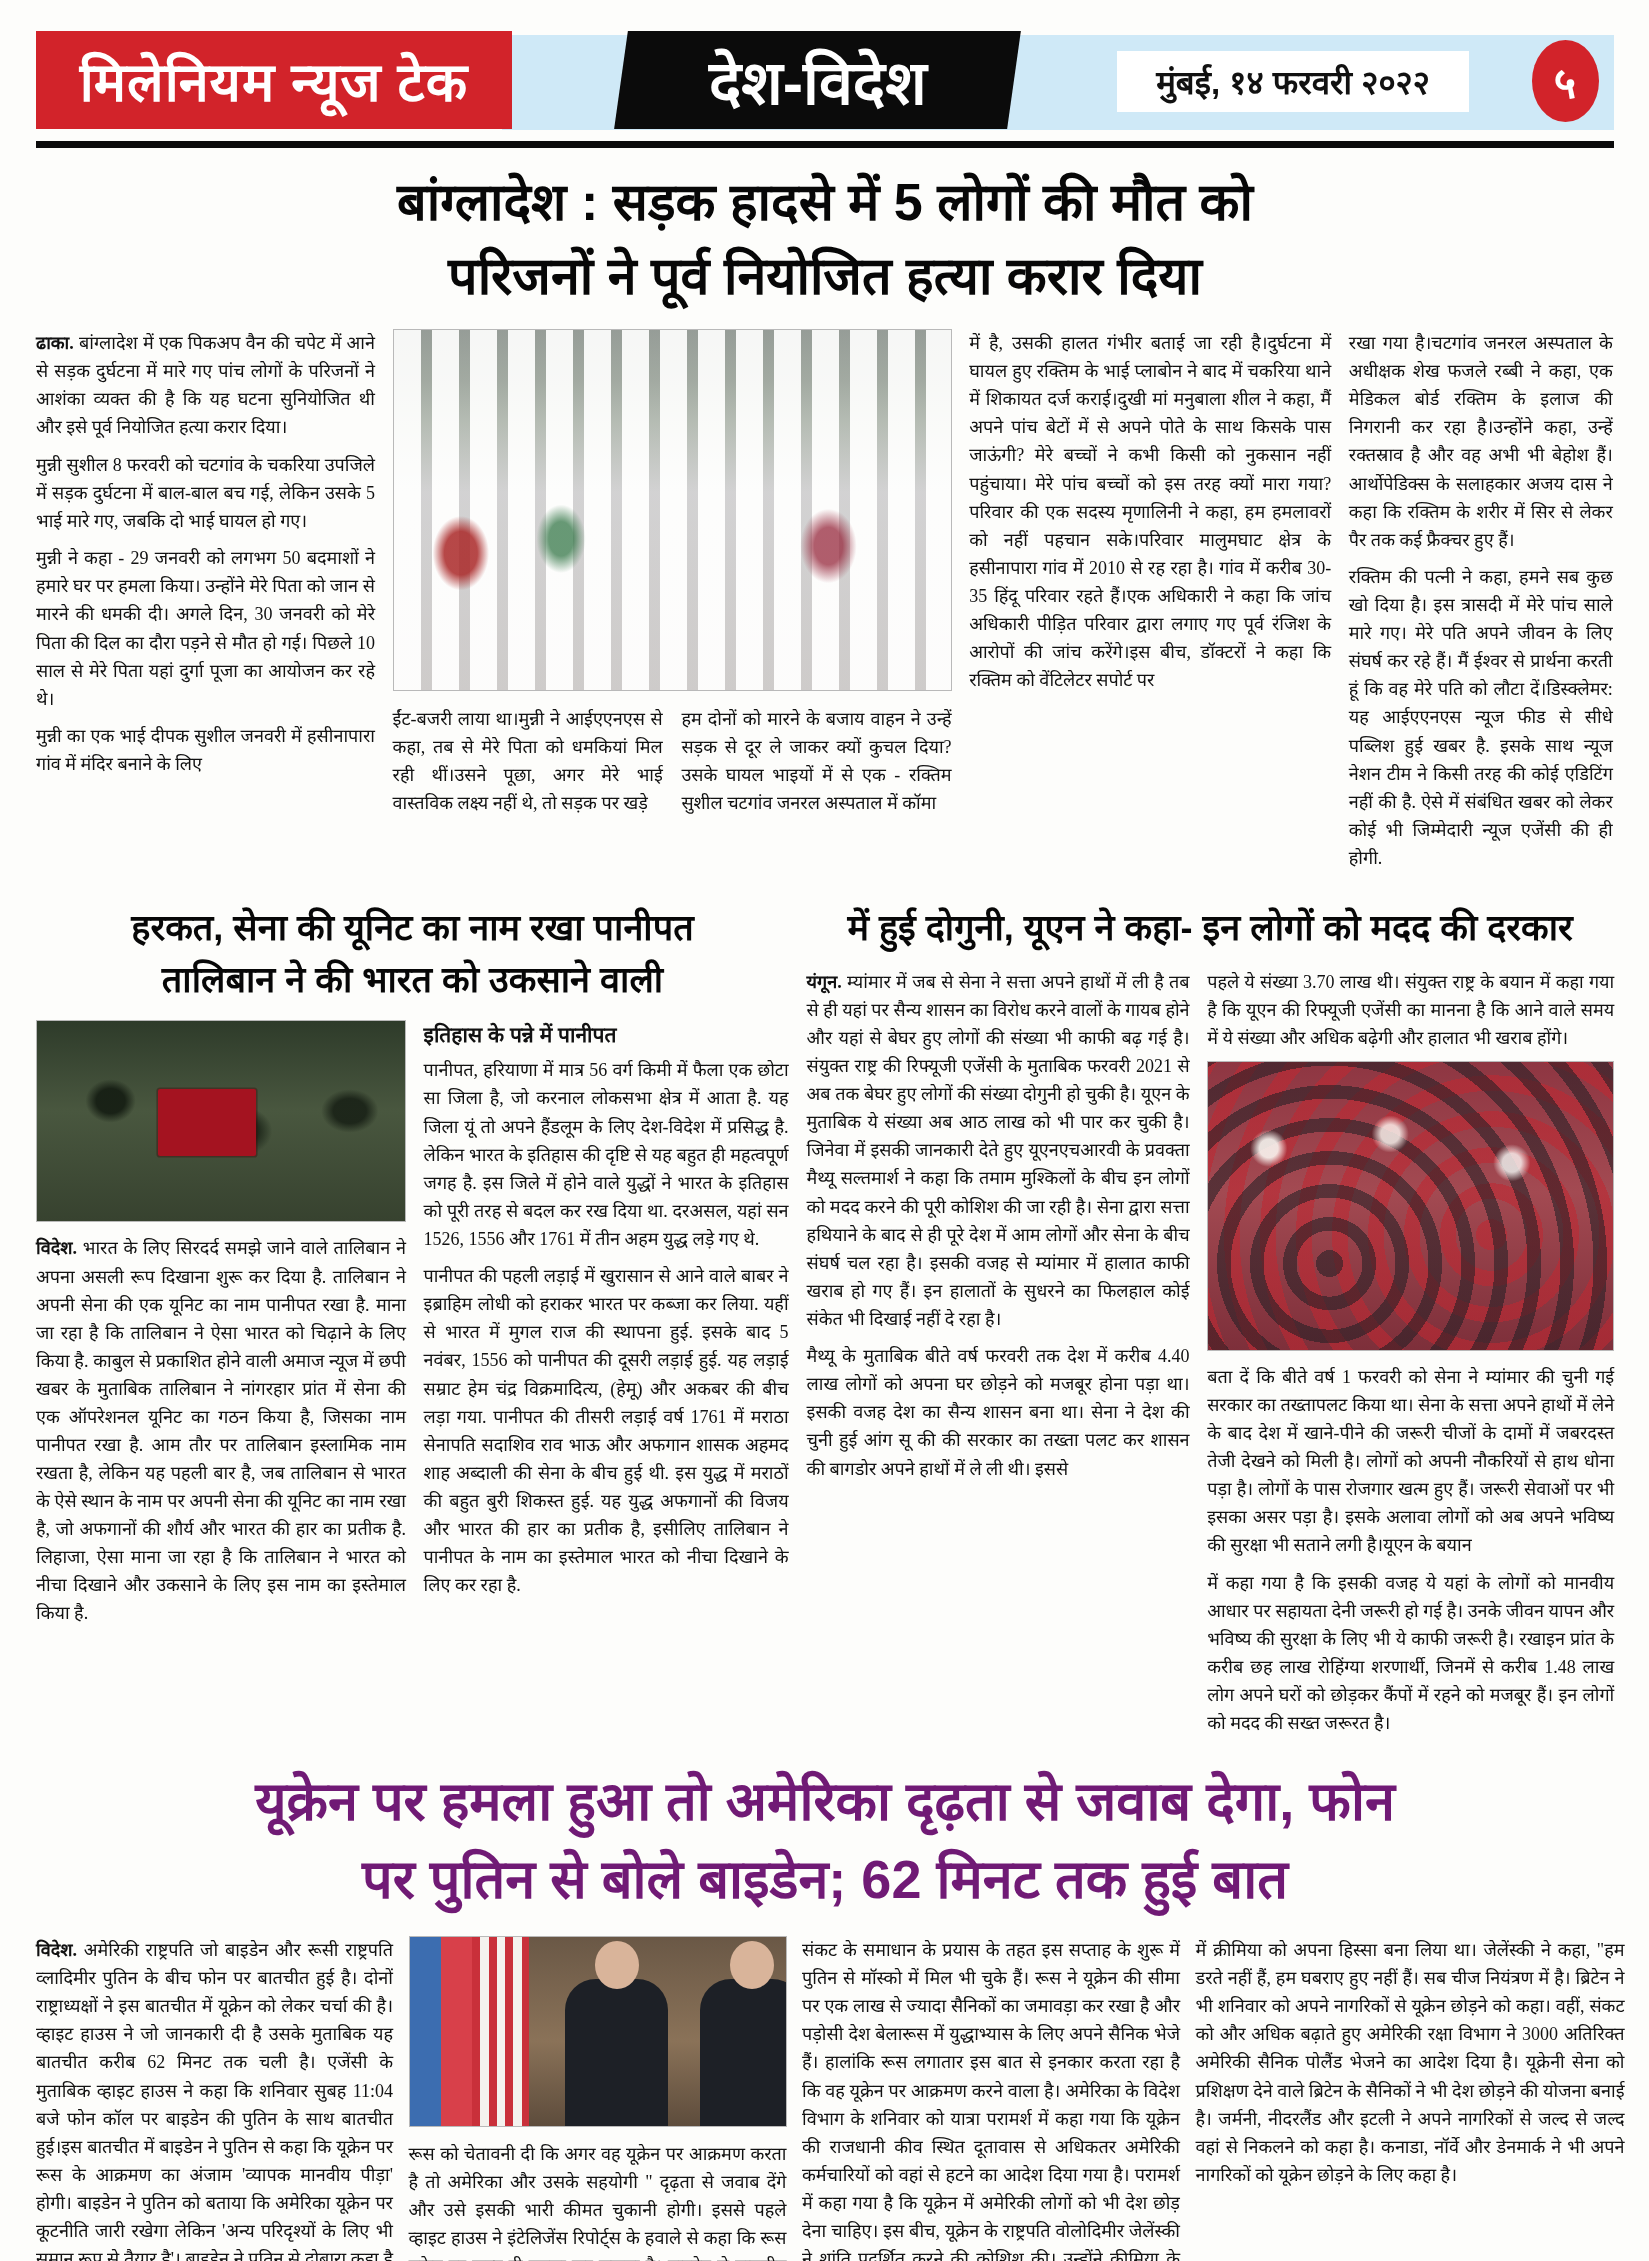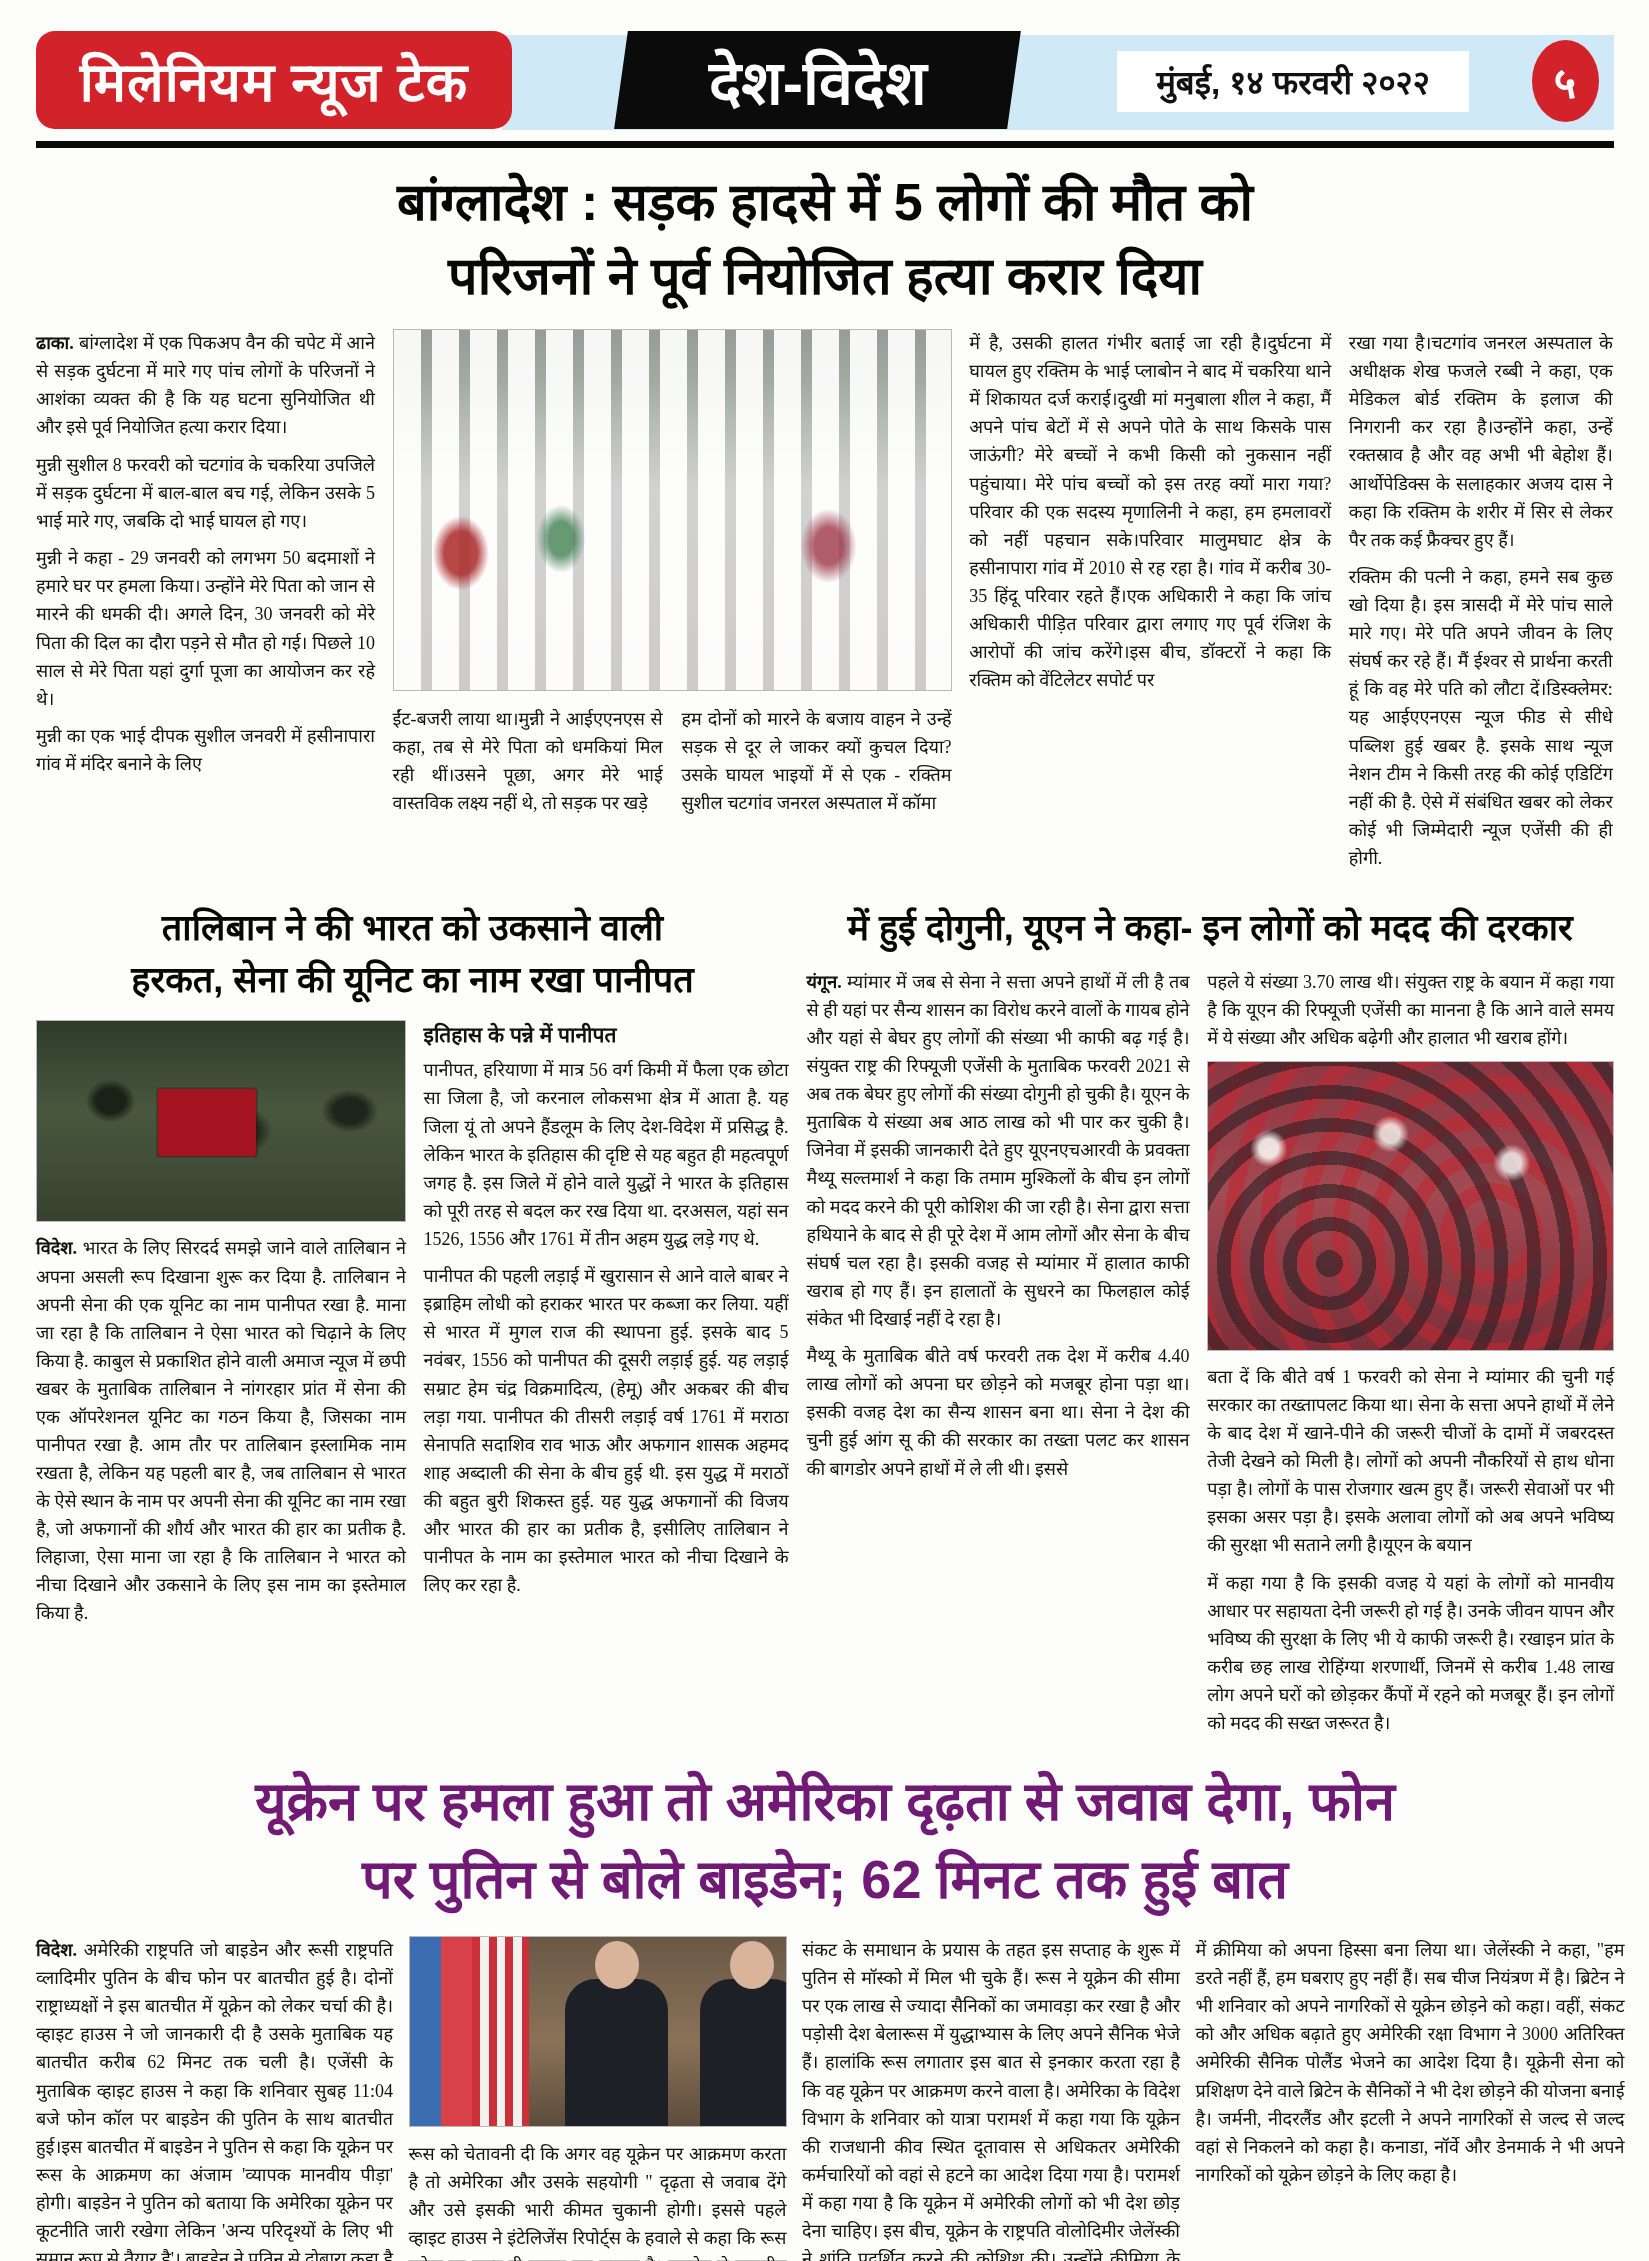--- a/index.html
+++ b/index.html
@@ -12,21 +12,21 @@
     color:#111;
     box-sizing:border-box;
     padding:31px 36px 21px 36px;
     overflow:hidden;
   }
   
   .masthead{position:relative;height:103px;}
   .mast-blue{position:absolute;left:466px;right:0;top:4.1px;bottom:4.1px;background:#cfe9f7;}
   .brand-box{
     position:absolute;left:0;top:0;width:476px;height:98px;
-    background:#d2232a;display:flex;align-items:center;justify-content:center;border-radius:19px;
+    background:#d2232a;display:flex;align-items:center;justify-content:center;
   }
   .brand-box span{
     color:#fff;font-family:"Liberation Sans","DejaVu Sans",sans-serif;
     font-weight:900;font-size:54px;letter-spacing:1px;white-space:nowrap;
   }
   .section-flag{
     position:absolute;left:585px;top:0;width:393px;height:98px;
     background:#0b0b0b;transform:skewX(-8deg);
     display:flex;align-items:center;justify-content:center;
   }
@@ -158,22 +158,22 @@
     <div>
       <p class="body-txt">रखा गया है।चटगांव जनरल अस्पताल के अधीक्षक शेख फजले रब्बी ने कहा, एक मेडिकल बोर्ड रक्तिम के इलाज की निगरानी कर रहा है।उन्होंने कहा, उन्हें रक्तस्राव है और वह अभी भी बेहोश हैं।आर्थोपेडिक्स के सलाहकार अजय दास ने कहा कि रक्तिम के शरीर में सिर से लेकर पैर तक कई फ्रैक्चर हुए हैं।</p>
       <p class="body-txt">रक्तिम की पत्नी ने कहा, हमने सब कुछ खो दिया है। इस त्रासदी में मेरे पांच साले मारे गए। मेरे पति अपने जीवन के लिए संघर्ष कर रहे हैं। मैं ईश्वर से प्रार्थना करती हूं कि वह मेरे पति को लौटा दें।डिस्क्लेमर: यह आईएएनएस न्यूज फीड से सीधे पब्लिश हुई खबर है. इसके साथ न्यूज नेशन टीम ने किसी तरह की कोई एडिटिंग नहीं की है. ऐसे में संबंधित खबर को लेकर कोई भी जिम्मेदारी न्यूज एजेंसी की ही होगी.</p>
     </div>
   </div>
 
   <div class="sec2-grid">
 
     <div>
       <div class="headline-md">
+        <div>हरकत, सेना की यूनिट का नाम रखा पानीपत</div>
         <div>तालिबान ने की भारत को उकसाने वाली</div>
-        <div>हरकत, सेना की यूनिट का नाम रखा पानीपत</div>
       </div>
       <div class="sec2-left-cols">
         <div>
           <div class="photo photo-soldiers">
             <div class="flag-red"></div>
           </div>
           <p class="body-txt" style="margin-top:12.4px;"><b>विदेश.</b> <span>भारत के लिए सिरदर्द समझे जाने वाले तालिबान ने अपना असली रूप दिखाना शुरू कर दिया है. तालिबान ने अपनी सेना की एक यूनिट का नाम पानीपत रखा है. माना जा रहा है कि तालिबान ने ऐसा भारत को चिढ़ाने के लिए किया है. काबुल से प्रकाशित होने वाली अमाज न्यूज में छपी खबर के मुताबिक तालिबान ने नांगरहार प्रांत में सेना की एक ऑपरेशनल यूनिट का गठन किया है, जिसका नाम पानीपत रखा है. आम तौर पर तालिबान इस्लामिक नाम रखता है, लेकिन यह पहली बार है, जब तालिबान से भारत के ऐसे स्थान के नाम पर अपनी सेना की यूनिट का नाम रखा है, जो अफगानों की शौर्य और भारत की हार का प्रतीक है. लिहाजा, ऐसा माना जा रहा है कि तालिबान ने भारत को नीचा दिखाने और उकसाने के लिए इस नाम का इस्तेमाल किया है.</span></p>
         </div>
         <div>
           <div class="subhead">इतिहास के पन्ने में पानीपत</div>

